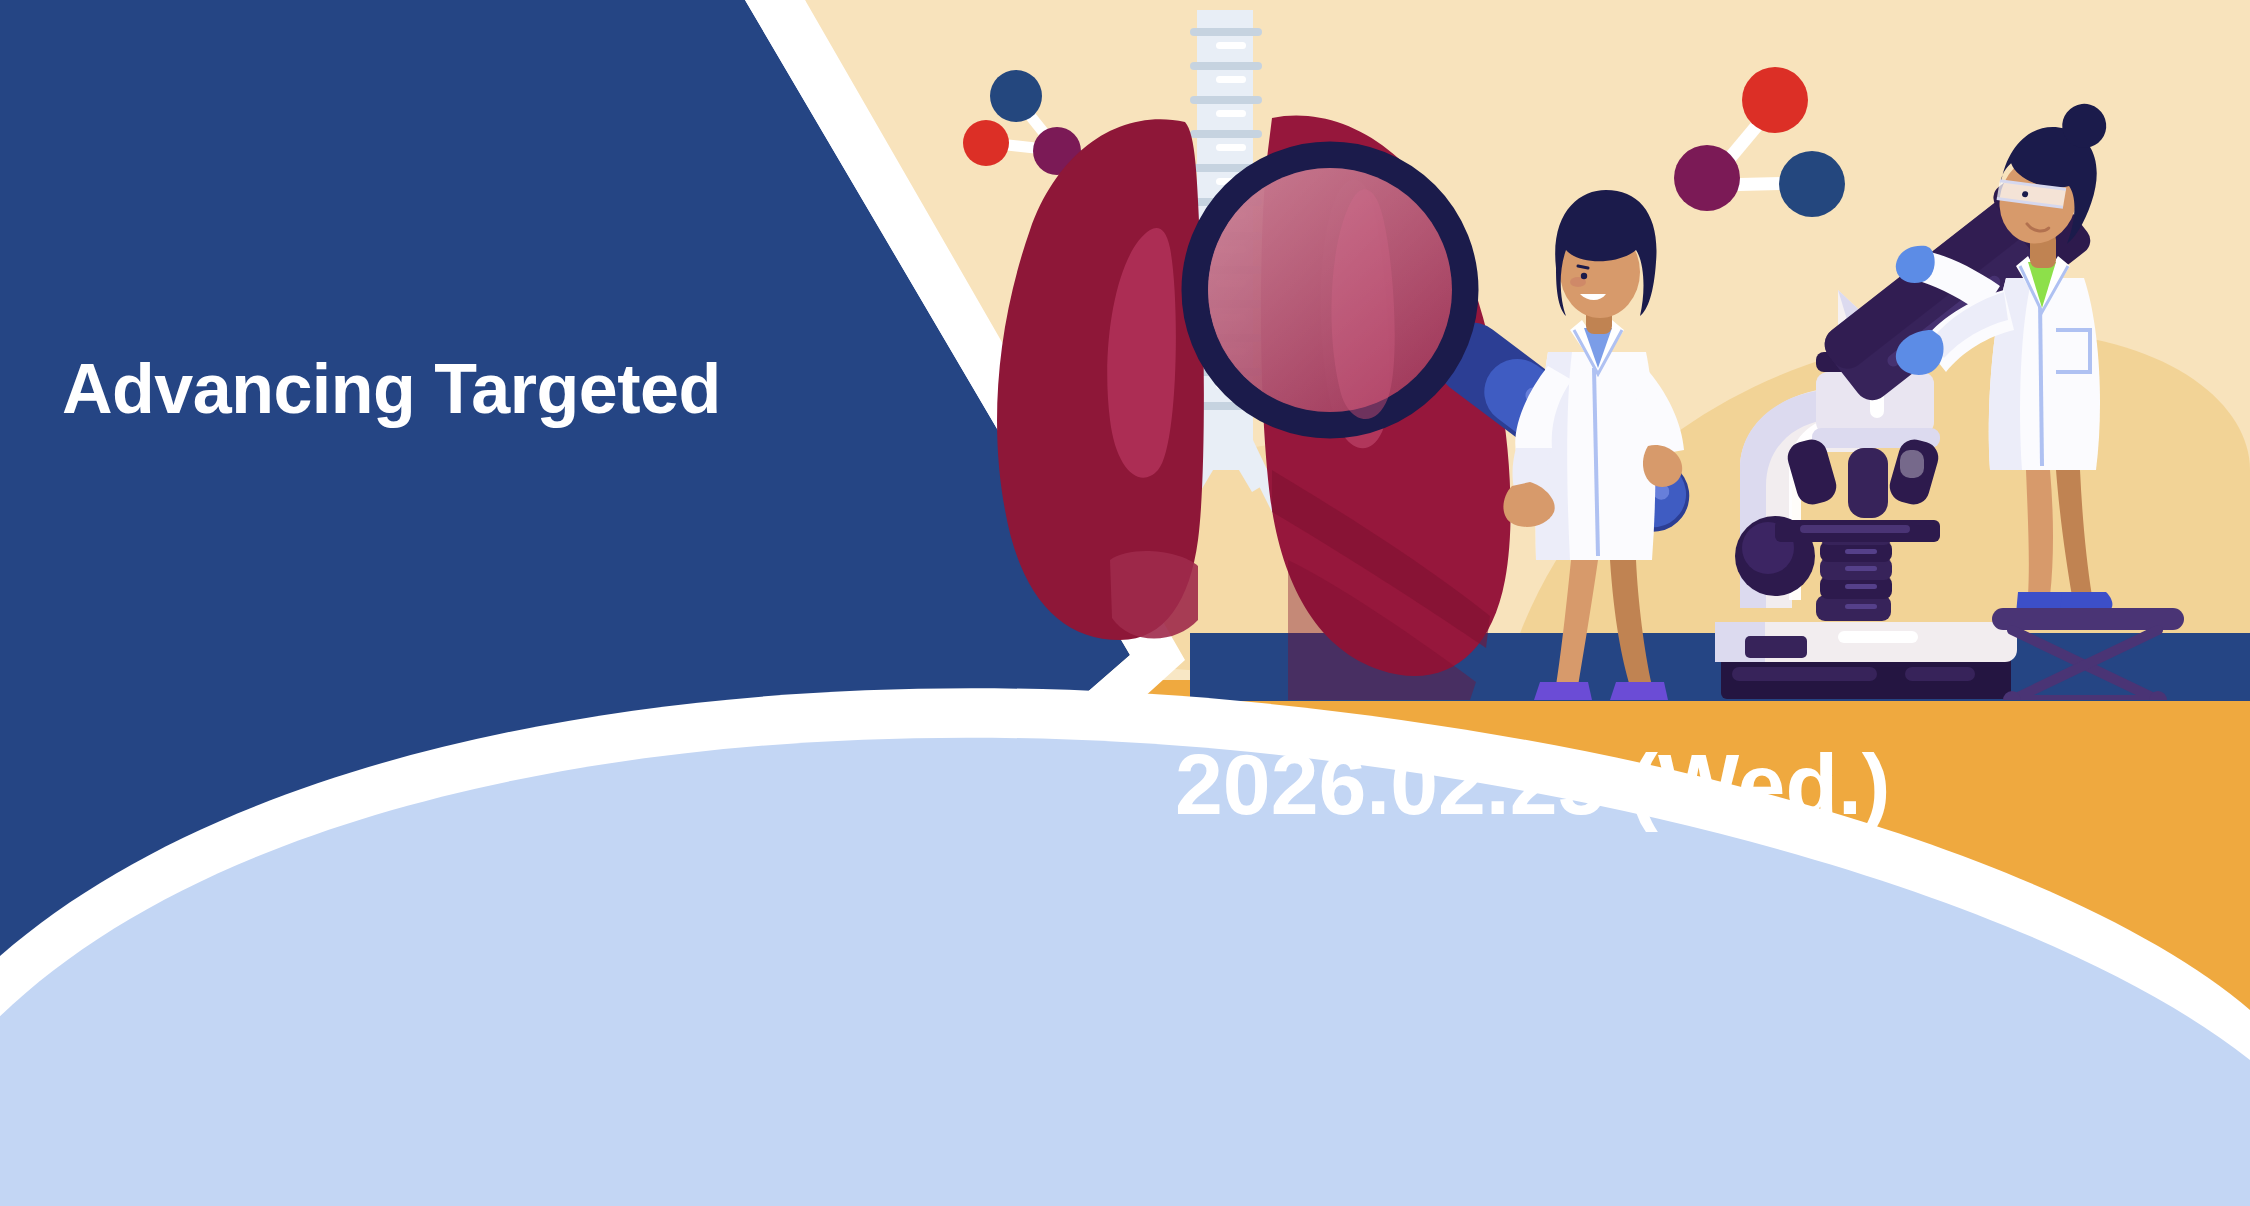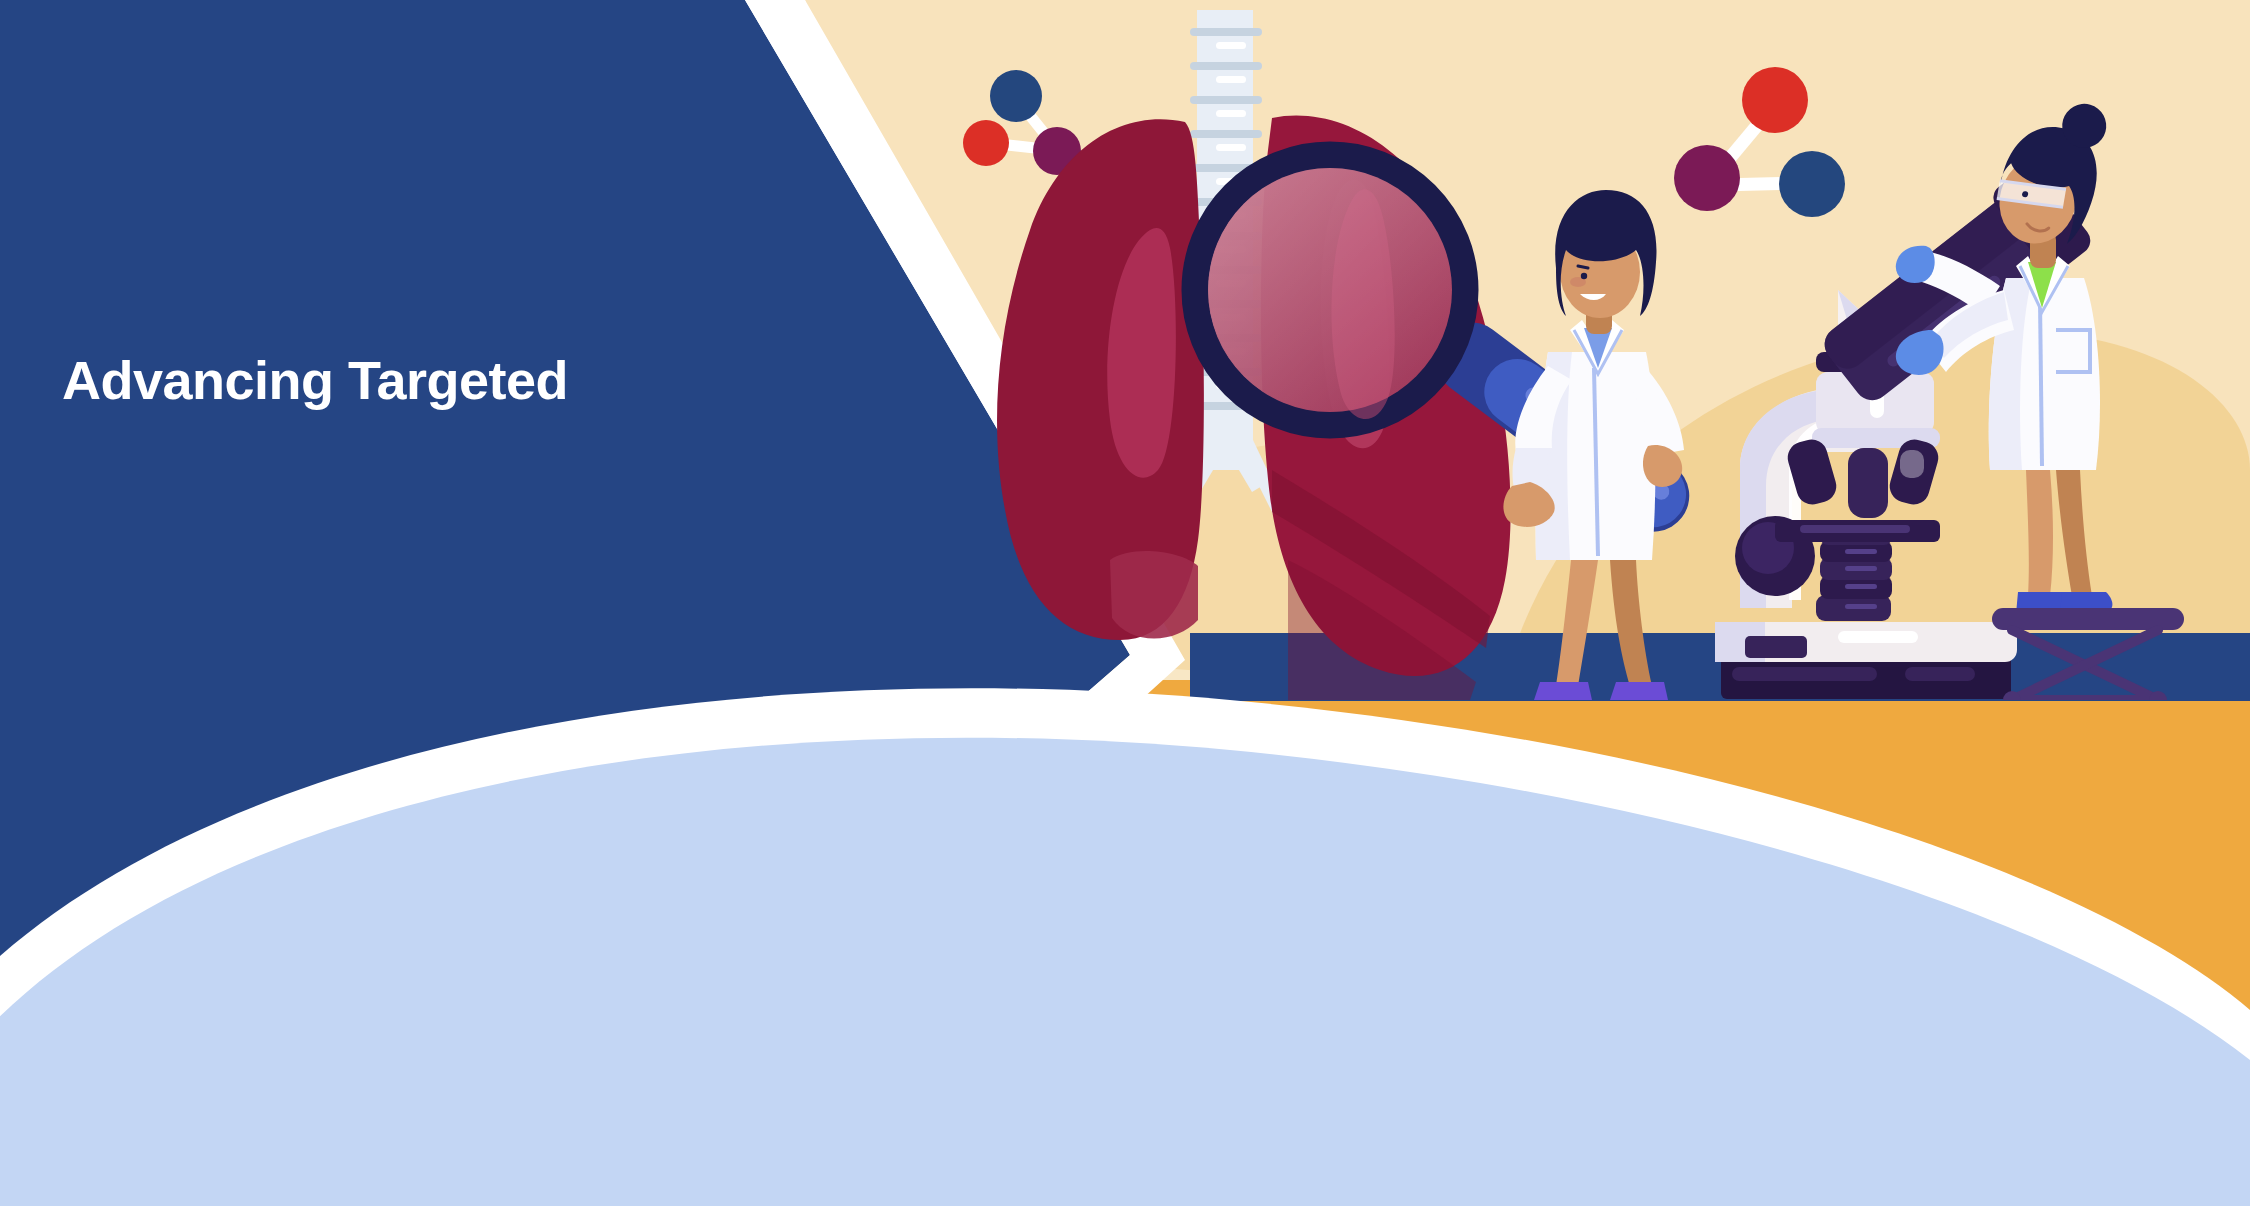--- a/index.html
+++ b/index.html
@@ -12,21 +12,21 @@
   }
   #banner svg.layer{position:absolute;left:0;top:0;width:2250px;height:1206px;display:block;}
   .title-block{
     position:absolute;
     left:62px; top:350px;
     width:700px;
     z-index:40;
   }
   .title-line{
     color:#ffffff;
-    font-size:54px;
+    font-size:70px;
     font-weight:bold;
     line-height:1.12;
     letter-spacing:-0.5px;
     white-space:nowrap;
     font-family:"Liberation Sans","DejaVu Sans",sans-serif;
   }
   .date-block{
     position:absolute;
     left:1175px; top:735px;
     z-index:40;
@@ -335,14 +335,17 @@
         <circle cx="2158" cy="700" r="9" fill="#4A3475"></circle>
       </g>
 
     </g>
   </svg>
 
   <div class="title-block">
     <div class="title-line">Advancing Targeted</div>
   </div>
 
+  <div class="date-block">
+    <div class="date-text">2026.02.25 (Wed.)</div>
+  </div>
 
 </div>
 
 </body></html>

